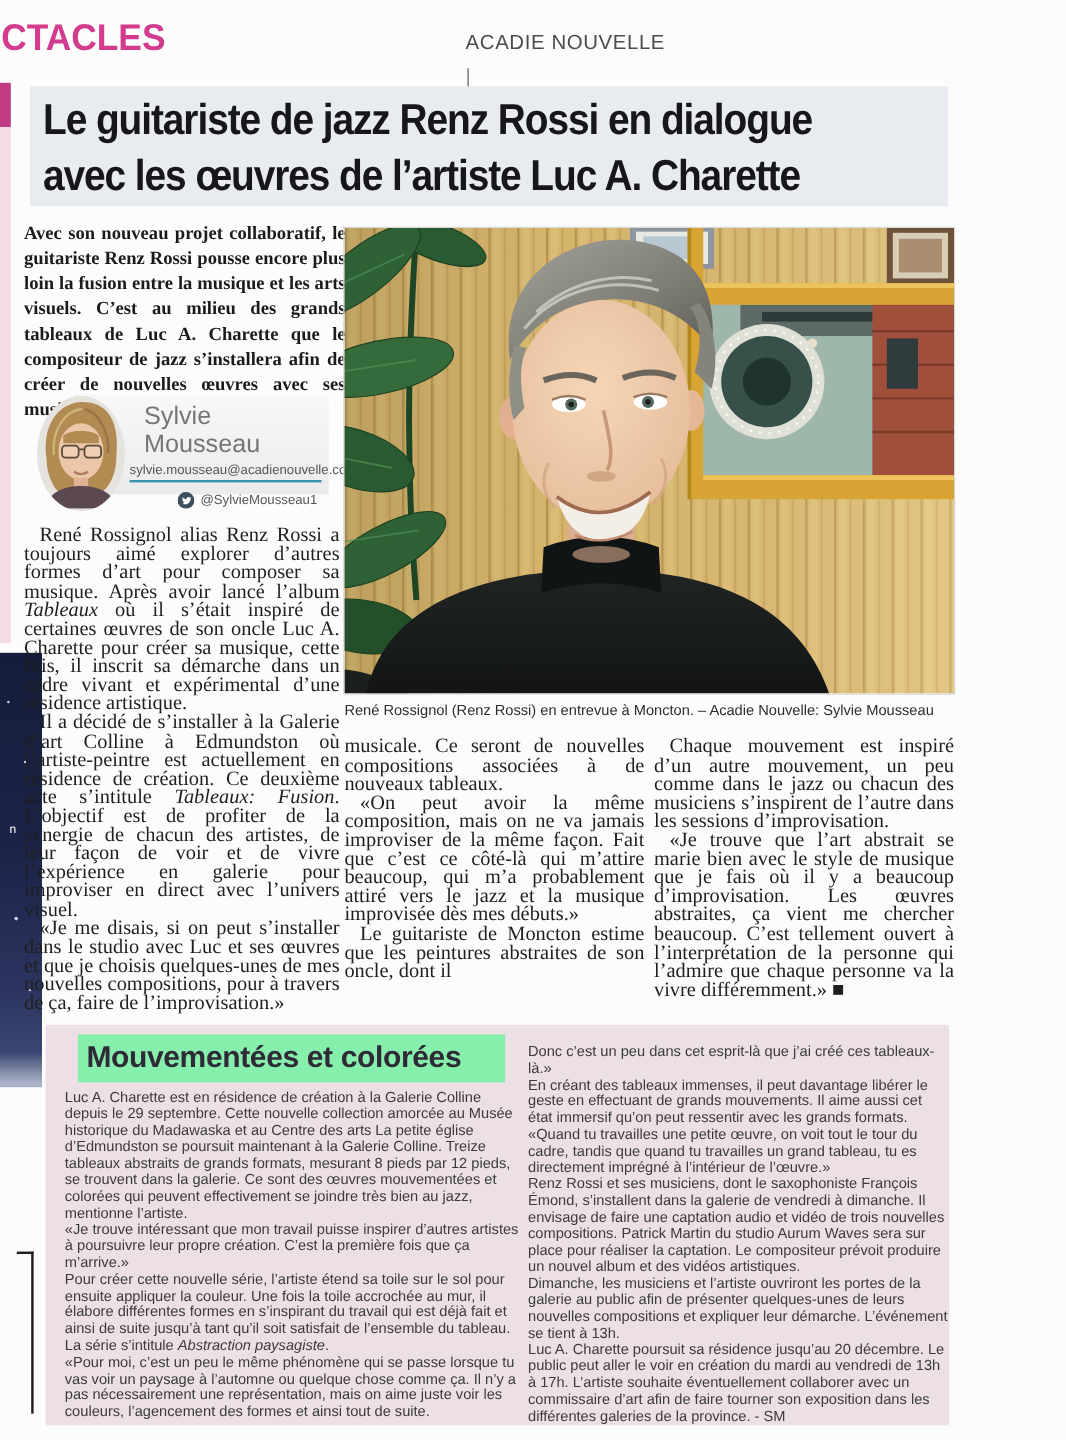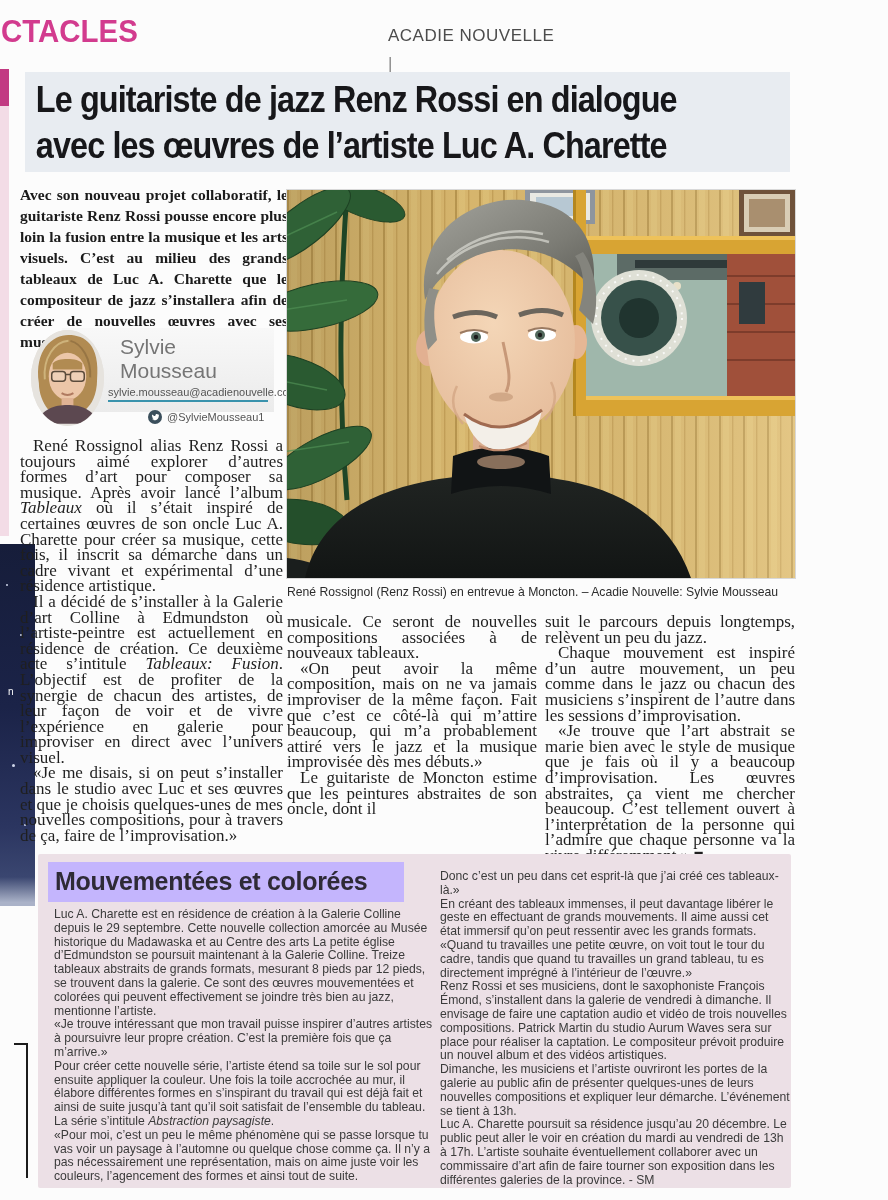--- a/index.html
+++ b/index.html
@@ -64,21 +64,21 @@
   .col3{left:545px;top:614px;width:250px;}
 
   
   .photo{position:absolute;left:287px;top:190px;width:508px;height:388px;outline:1px solid #d8d8d8;}
   .photo svg{display:block;width:100%;height:100%;}
   .caption{position:absolute;left:287px;top:585px;width:520px;font-size:12.2px;color:#2d2d2d;}
 
   
   .bottom-box{position:absolute;left:38px;top:854px;width:753px;height:334px;
        background:#ece0e6;border-radius:2px;}
-  .box-heading-wrap{position:absolute;left:10px;top:8px;width:356px;height:40px;background:#c4b5fd;}
+  .box-heading-wrap{position:absolute;left:27px;top:8px;width:356px;height:40px;background:#86efac;}
   .box-heading{margin:0;padding:5px 0 0 7px;font-size:25px;font-weight:700;
        letter-spacing:-.3px;color:#2e2a36;}
   .box-col{position:absolute;font-size:12.2px;line-height:13.8px;color:#3b3b3b;}
   .box-col .para{margin:0;text-align:left;}
   .box-col1{left:16px;top:54px;width:384px;}
   .box-col2{left:402px;top:16px;width:352px;}
 </style>
 </head>
 <body>
 
@@ -264,21 +264,20 @@
       <p class="para indent"><span>René Rossignol alias Renz Rossi a toujours aimé explorer d’autres formes d’art pour composer sa musique. Après avoir lancé l’album </span><span class="it">Tableaux</span><span> où il s’était inspiré de certaines œuvres de son oncle Luc A. Charette pour créer sa musique, cette fois, il inscrit sa démarche dans un cadre vivant et expérimental d’une résidence artistique.</span></p>
       <p class="para indent"><span>Il a décidé de s’installer à la Galerie d’art Colline à Edmundston où l’artiste-peintre est actuellement en résidence de création. Ce deuxième acte s’intitule </span><span class="it">Tableaux: Fusion</span><span>. L’objectif est de profiter de la synergie de chacun des artistes, de leur façon de voir et de vivre l’expérience en galerie pour improviser en direct avec l’univers visuel.</span></p>
       <p class="para indent"><span>«Je me disais, si on peut s’installer dans le studio avec Luc et ses œuvres et que je choisis quelques-unes de mes nouvelles compositions, pour à travers de ça, faire de l’improvisation.»</span></p>
     </div>
   <div class="col col2">
       <p class="para"><span>musicale. Ce seront de nouvelles compositions associées à de nouveaux tableaux.</span></p>
       <p class="para indent"><span>«On peut avoir la même composition, mais on ne va jamais improviser de la même façon. Fait que c’est ce côté-là qui m’attire beaucoup, qui m’a probablement attiré vers le jazz et la musique improvisée dès mes débuts.»</span></p>
       <p class="para indent"><span>Le guitariste de Moncton estime que les peintures abstraites de son oncle, dont il</span></p>
     </div>
   <div class="col col3">
-      <p class="para"><span>suit le parcours depuis longtemps, relèvent un peu du jazz.</span></p>
       <p class="para indent"><span>Chaque mouvement est inspiré d’un autre mouvement, un peu comme dans le jazz ou chacun des musiciens s’inspirent de l’autre dans les sessions d’improvisation.</span></p>
       <p class="para indent"><span>«Je trouve que l’art abstrait se marie bien avec le style de musique que je fais où il y a beaucoup d’improvisation. Les œuvres abstraites, ça vient me chercher beaucoup. C’est tellement ouvert à l’interprétation de la personne qui l’admire que chaque personne va la vivre différemment.» ■</span></p>
     </div>
 
   <div class="bottom-box">
     <div class="box-heading-wrap">
       <h2 class="box-heading">Mouvementées et colorées</h2>
     </div>
     <div class="box-col box-col1">
         <p class="para"><span>Luc A. Charette est en résidence de création à la Galerie Colline depuis le 29 septembre. Cette nouvelle collection amorcée au Musée historique du Madawaska et au Centre des arts La petite église d’Edmundston se poursuit maintenant à la Galerie Colline. Treize tableaux abstraits de grands formats, mesurant 8 pieds par 12 pieds, se trouvent dans la galerie. Ce sont des œuvres mouvementées et colorées qui peuvent effectivement se joindre très bien au jazz, mentionne l’artiste.</span></p>

